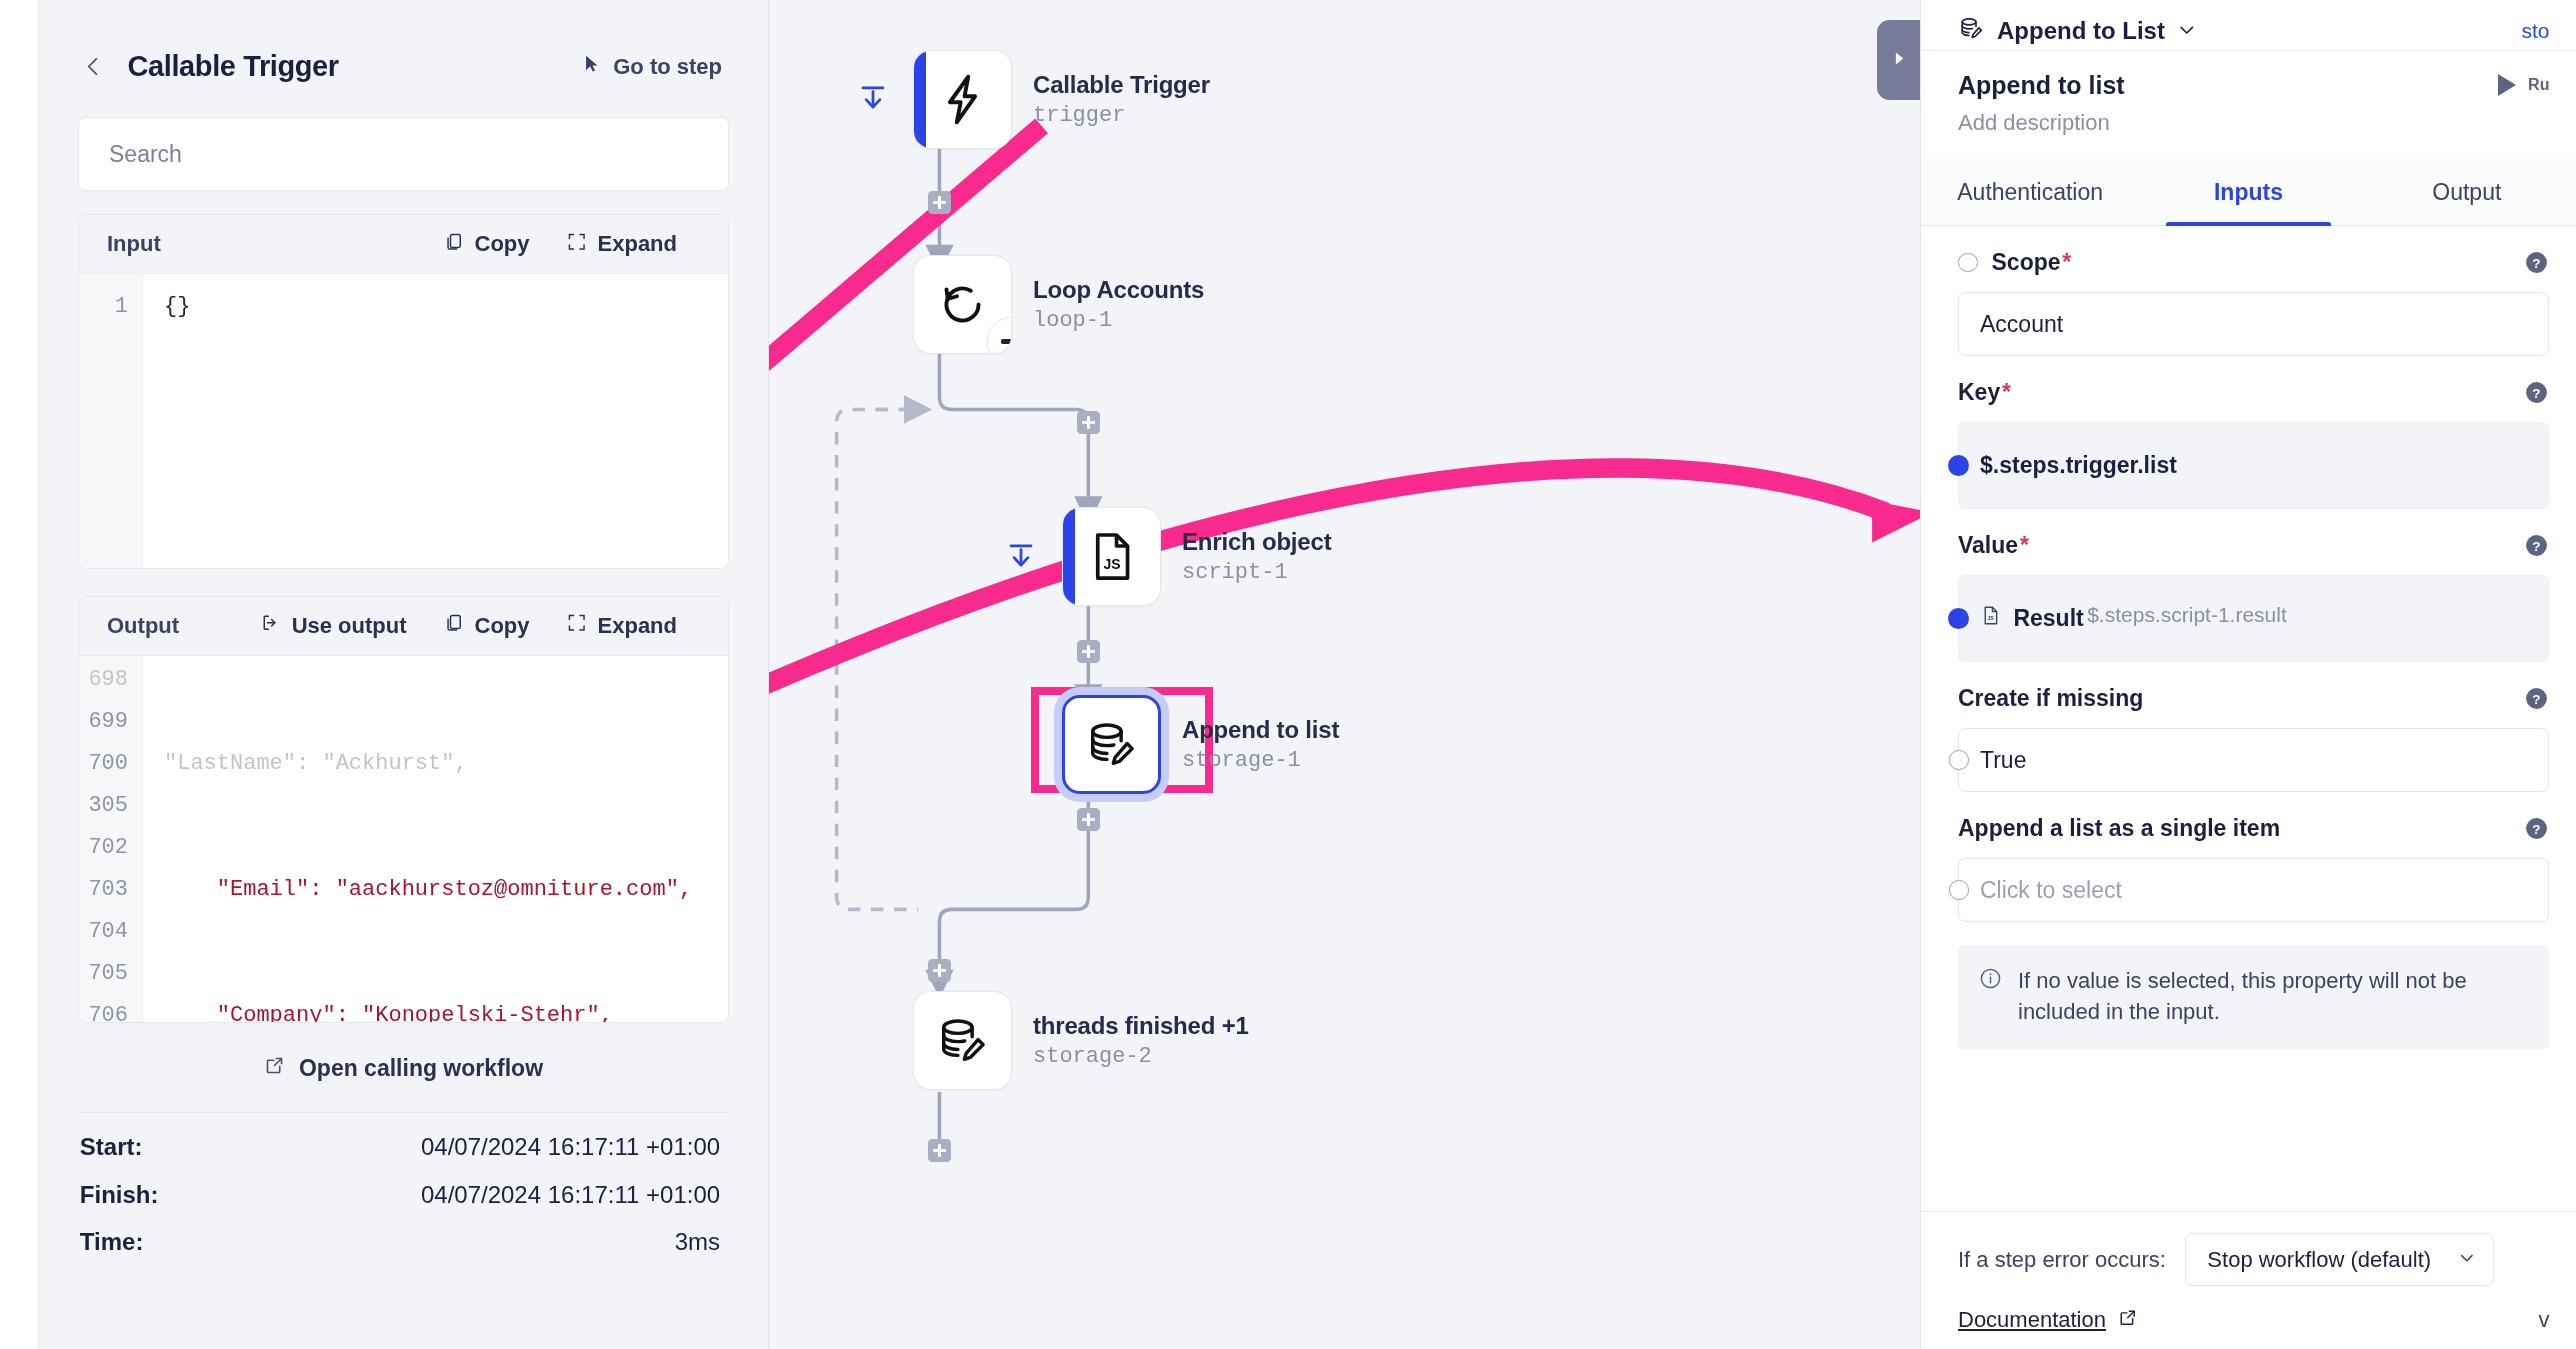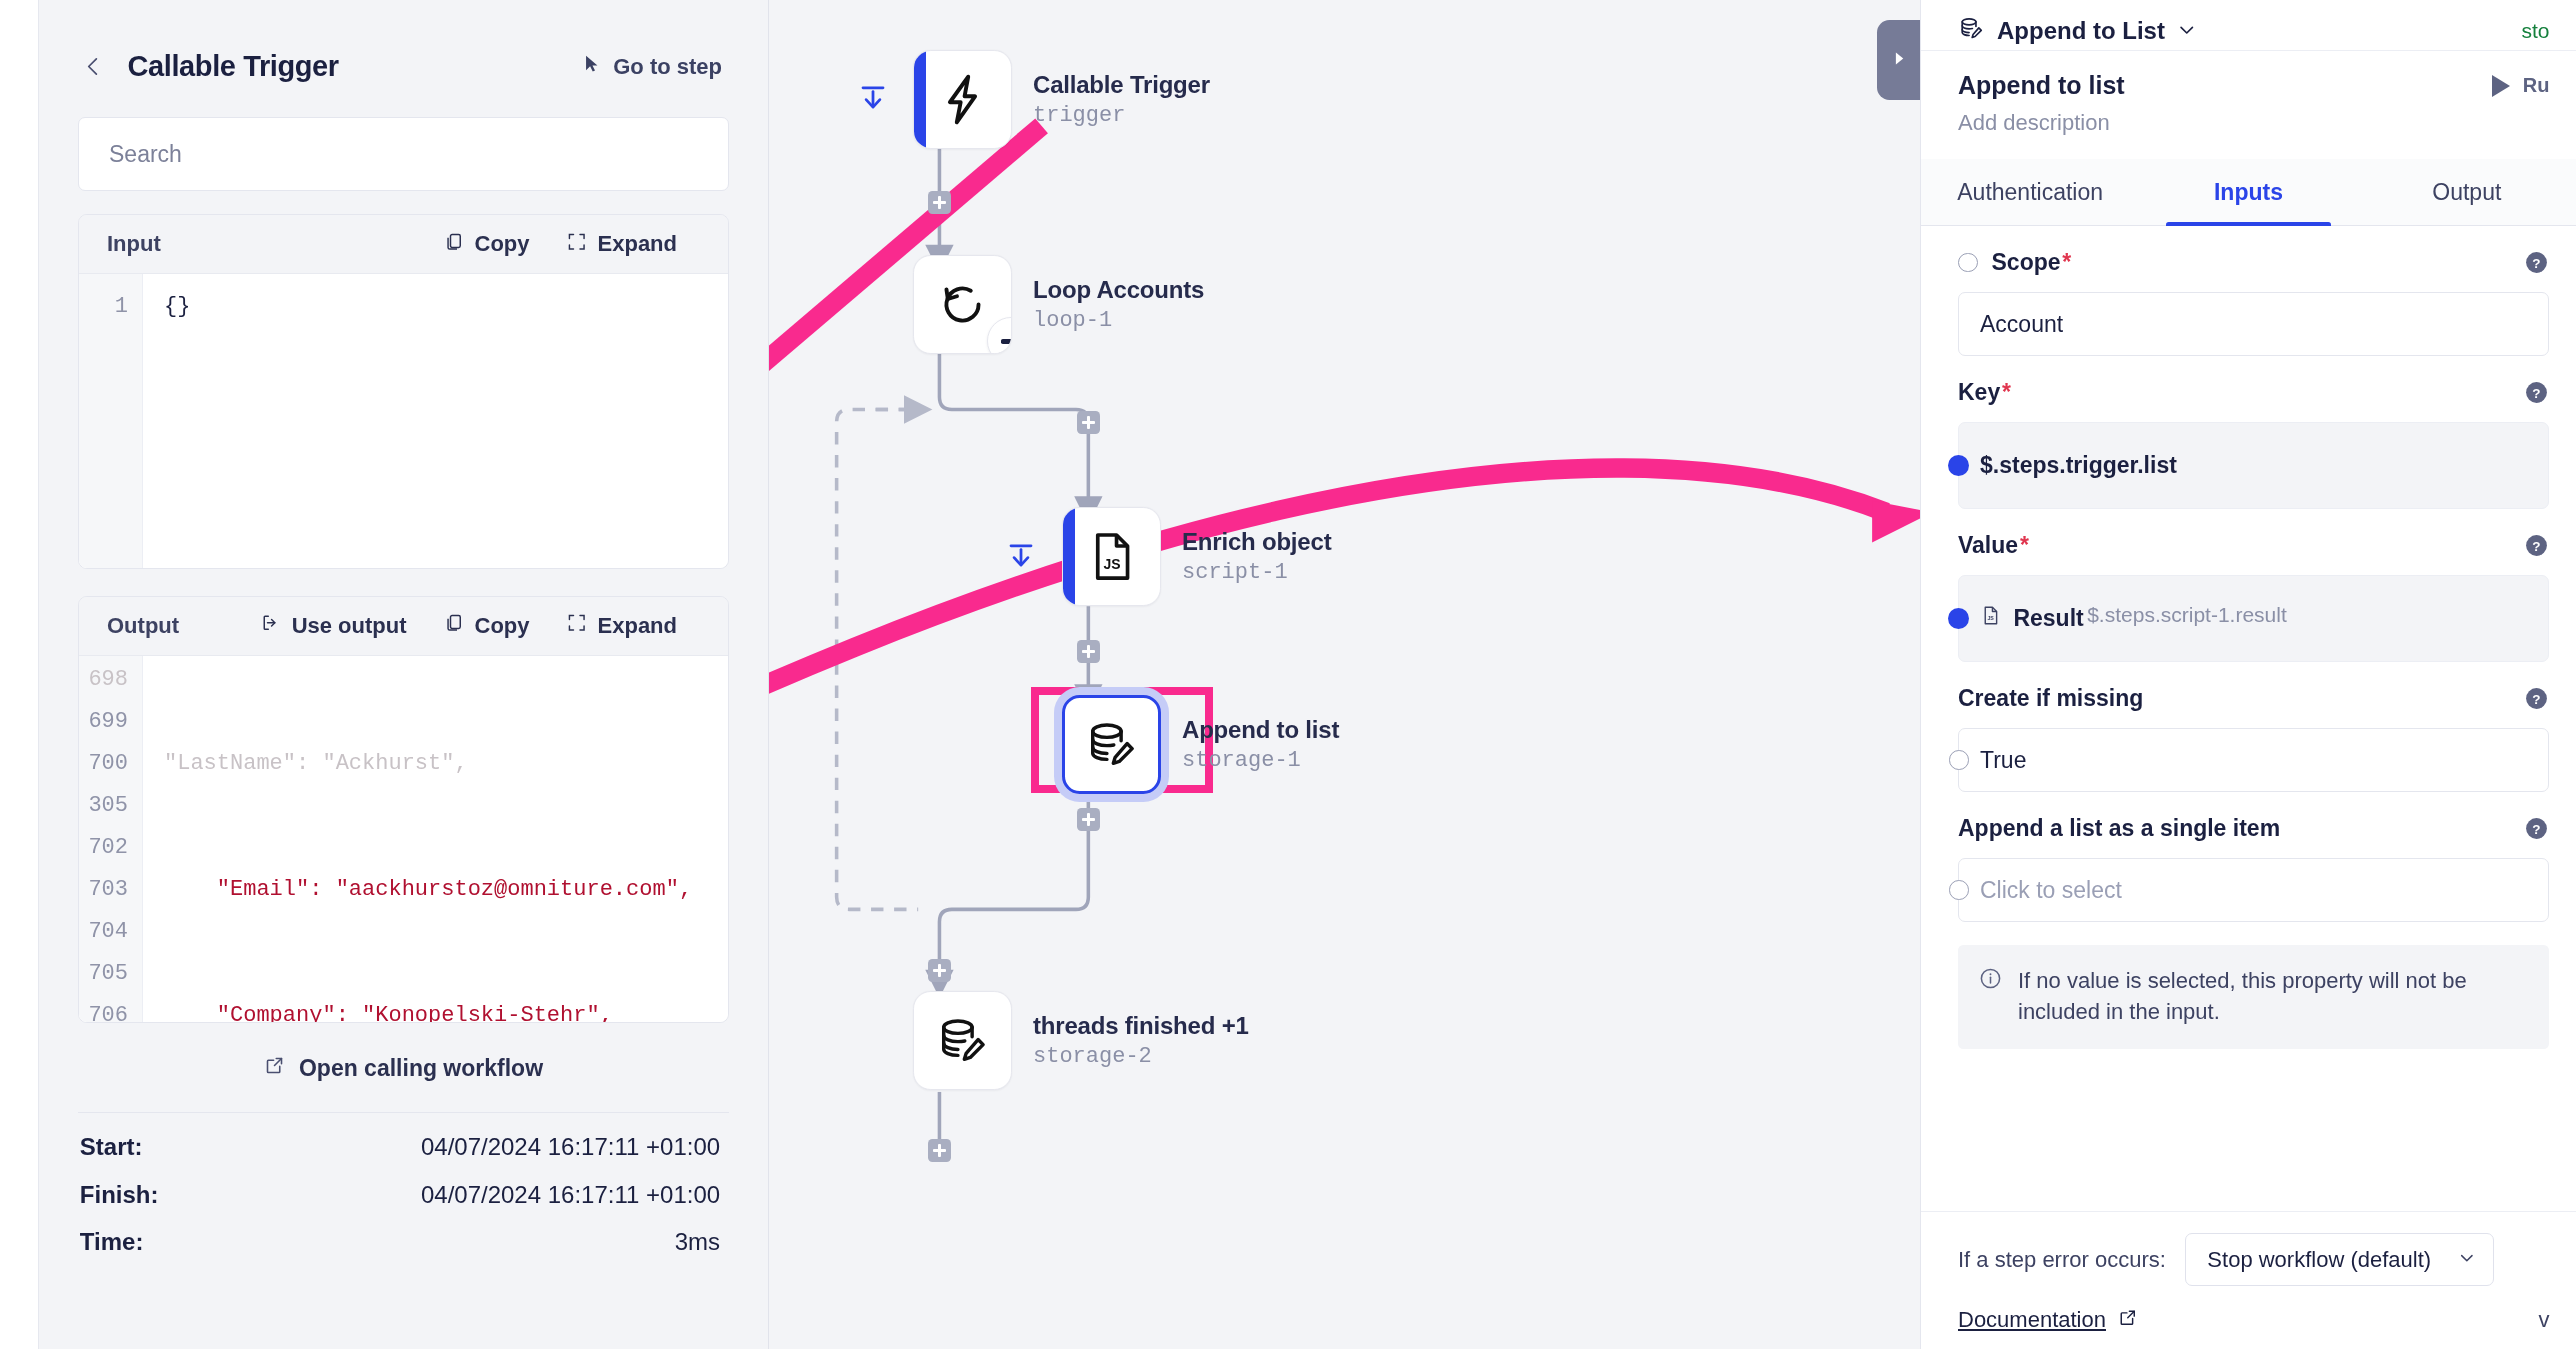--- a/index.html
+++ b/index.html
@@ -114,26 +114,26 @@
 
   
   .right-panel {
     width: 656px; flex: 0 0 656px; height: 100%; background:#ffffff;
     border-left: 0.9px solid #e4e6ee; display:flex; flex-direction: column; position: relative;
   }
   .rp-topbar { height: 51px; display:flex; align-items:center; padding: 12.4px 26.6px 0 37px; border-bottom: 0.9px solid #eceef4;}
   .rp-topbar .rp-chip { display:flex; align-items:center; gap:12.4px; font-size:24px; font-weight:700; color:#1b2040; cursor:pointer;}
   .rp-topbar .rp-chip svg.db { width: 26.6px; height: 26.6px; }
   .rp-topbar .rp-chip svg.cv { width: 19.5px; height: 19.5px; }
-  .rp-topbar .rp-right { margin-left:auto; font-size:21px; color:#15803d; white-space:nowrap; overflow:hidden;}
+  .rp-topbar .rp-right { margin-left:auto; font-size:21px; color:#1d4ed8; white-space:nowrap; overflow:hidden;}
 
   .rp-name-block { padding: 19.5px 26.6px 23px 37px; display:flex; align-items:flex-start;}
   .rp-name { font-size: 25px; font-weight: 700; color:#1b2040; }
   .rp-desc { font-size: 22px; color:#8a8fa6; margin-top: 10.6px;}
-  .rp-run { margin-left:auto; display:flex; align-items:center; gap:12.4px; font-size:20px; font-weight:600; color:#5d6382; white-space:nowrap; cursor:pointer; padding-top: 3.5px;}
+  .rp-run { margin-left:auto; display:flex; align-items:center; gap:12.4px; font-size:16px; font-weight:600; color:#5d6382; white-space:nowrap; cursor:pointer; padding-top: 3.5px;}
   .rp-run .tri { width:0;height:0;border-left:18.6px solid #5d6382;border-top:11.5px solid transparent;border-bottom:11.5px solid transparent;}
 
   .rp-tabs { display:flex; border-bottom: 0.9px solid #e4e6ee; background:#fafbfc; }
   .rp-tab { flex: 1 1 0; text-align:center; padding: 20.4px 0 18.6px; font-size:23px; color:#3d4262; cursor:pointer; position:relative;}
   .rp-tab.active { color:#2a44e8; font-weight:600; }
   .rp-tab.active::after { content:''; position:absolute; left:12%; right:12%; bottom:-0.9px; height:4.4px; background:#2a44e8; border-radius:2.7px 2.7px 0 0;}
 
   .rp-body { flex:1 1 auto; overflow:hidden; padding: 0 0 0 0; }
   .field { padding: 23px 26.6px 0 37px; }
   .field-label { display:flex; align-items:center; font-size:23px; font-weight:700; color:#1b2040; }

